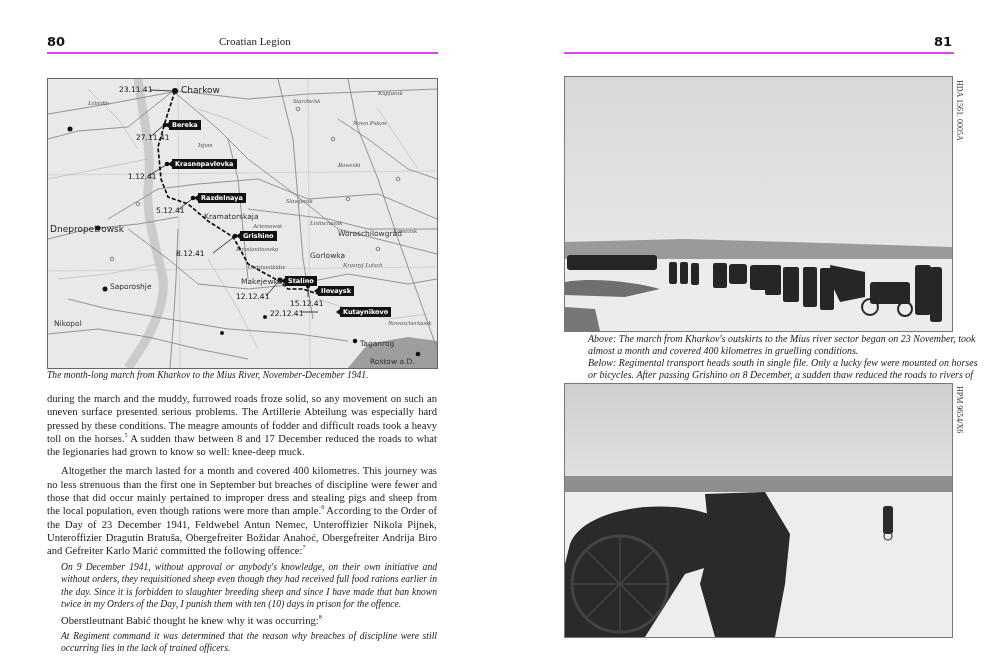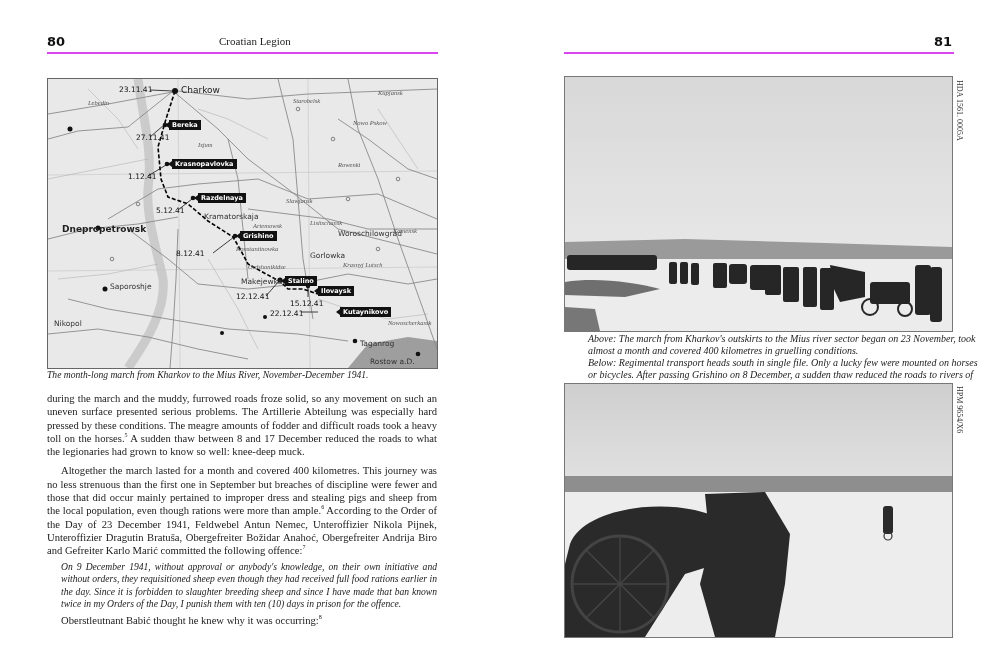--- a/index.html
+++ b/index.html
@@ -150,21 +150,21 @@
       <line x1="100" y1="97" x2="118" y2="86"></line>
       <line x1="130" y1="131" x2="144" y2="120"></line>
       <line x1="165" y1="174" x2="186" y2="158"></line>
       <line x1="218" y1="217" x2="231" y2="202"></line>
       <line x1="260" y1="209" x2="260" y2="218"></line>
       <line x1="253" y1="233" x2="270" y2="233"></line>
     </g>
   </svg>
 
   <span class="map-city big" style="left:133px;top:6px;">Charkow</span>
-  <span class="map-city big" style="left:2px;top:145px;font-weight:bold;margin-left:12px;">Dnepropetrowsk</span>
+  <span class="map-city big" style="left:2px;top:145px;font-weight:normal;">Dnepropetrowsk</span>
   <span class="map-city" style="left:62px;top:203px;">Saporoshje</span>
   <span class="map-city" style="left:6px;top:240px;">Nikopol</span>
   <span class="map-city" style="left:312px;top:260px;">Taganrog</span>
   <span class="map-city" style="left:322px;top:278px;">Rostow a.D.</span>
   <span class="map-city" style="left:156px;top:133px;">Kramatorskaja</span>
   <span class="map-city italic" style="left:238px;top:118px;">Slawjansk</span>
   <span class="map-city italic" style="left:205px;top:143px;">Artemowsk</span>
   <span class="map-city" style="left:262px;top:172px;">Gorlowka</span>
   <span class="map-city" style="left:185px;top:198px;padding-left:8px;">Makejewka</span>
   <span class="map-city" style="left:290px;top:150px;">Woroschilowgrad</span>
@@ -199,20 +199,21 @@
   <span class="map-date" style="left:222px;top:230px;">22.12.41</span>
 </div>
 
 <div class="caption map-caption">The month-long march from Kharkov to the Mius River, November-December 1941.</div>
 
 <div class="body-text" style="top:392px;">
   <p><span>during the march and the muddy, furrowed roads froze solid, so any movement on such an uneven surface presented serious problems. The Artillerie Abteilung was especially hard pressed by these conditions. The meagre amounts of fodder and difficult roads took a heavy toll on the horses.</span><sup>5</sup><span> A sudden thaw between 8 and 17 December reduced the roads to what the legionaries had grown to know so well: knee-deep muck.</span></p>
   <p class="indent"><span>Altogether the march lasted for a month and covered 400 kilometres. This journey was no less strenuous than the first one in September but breaches of discipline were fewer and those that did occur mainly pertained to improper dress and stealing pigs and sheep from the local population, even though rations were more than ample.</span><sup>6</sup><span> According to the Order of the Day of 23 December 1941, Feldwebel Antun Nemec, Unteroffizier Nikola Pijnek, Unteroffizier Dragutin Bratuša, Obergefreiter Božidar Anahoć, Obergefreiter Andrija Biro and Gefreiter Karlo Marić committed the following offence:</span><sup>7</sup></p>
   <p class="quote">On 9 December 1941, without approval or anybody's knowledge, on their own initiative and without orders, they requisitioned sheep even though they had received full food rations earlier in the day. Since it is forbidden to slaughter breeding sheep and since I have made that ban known twice in my Orders of the Day, I punish them with ten (10) days in prison for the offence.</p>
   <p class="plain"><span>Oberstleutnant Babić thought he knew why it was occurring:</span><sup>8</sup></p>
+  <p class="quote">At Regiment command it was determined that the reason why breaches of discipline were still occurring lies in the lack of trained officers.</p>
 </div>
 
 <div class="page page-right">
   <div class="header header-right">
     <span class="page-num">81</span>
   </div>
 </div>
 
 <div class="photo photo-top">
   <svg width="387" height="254" viewBox="0 0 387 254">

